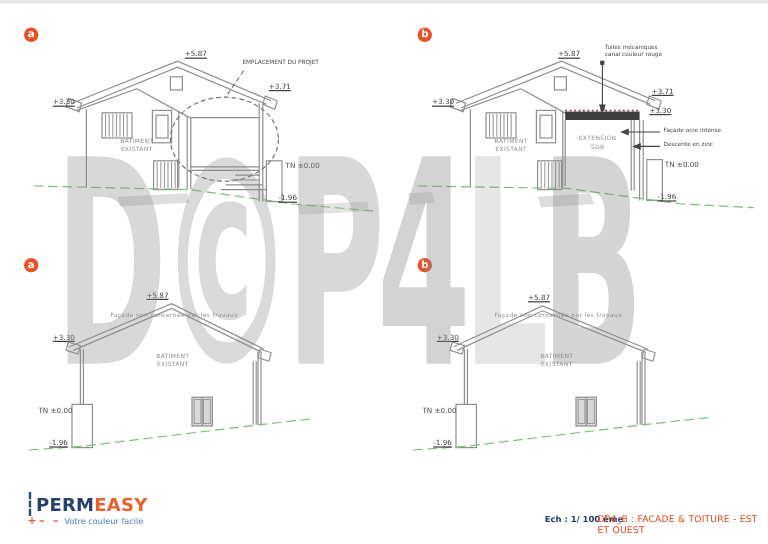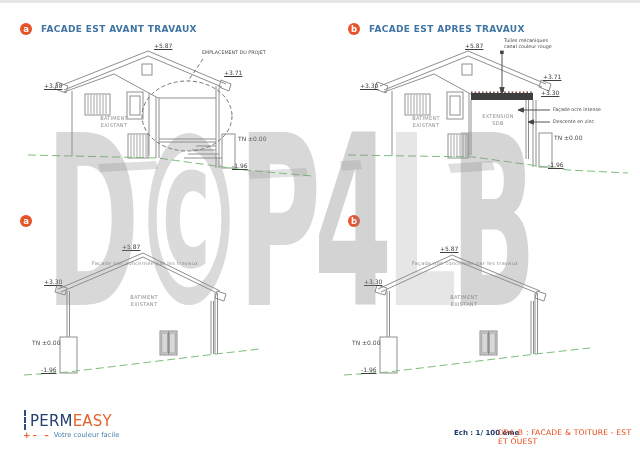--- a/index.html
+++ b/index.html
@@ -26,39 +26,38 @@
   
   .watermark { position:absolute; left:46px; top:104px; z-index:6; pointer-events:none;
                font-weight:bold; font-size:150px; line-height:150px; letter-spacing:-9px;
                transform:scale(0.75,1.58); transform-origin:0 0; color:#8c8c8c; white-space:nowrap; }
   .watermark span { display:inline; }
   .w1{opacity:.34} .w2{opacity:.32} .w3{opacity:.34} .w4{opacity:.38} .w5{opacity:.22} .w6{opacity:.36}
 
   
   .logo { position:absolute; left:20px; top:404px; width:130px; height:42px; }
   .logo-dash { position:absolute; left:4px; top:6px; height:20px; border-left:2.5px dashed #2b4a7e; }
-  .logo-name { position:absolute; left:10px; top:8px; font-size:15px; font-weight:normal; letter-spacing:.2px; }
+  .logo-name { position:absolute; left:10px; top:8px; font-size:15px; font-weight:bold; letter-spacing:.2px; }
   .logo-perm { color:#24406f; } .logo-easy { color:#e8622d; }
   .logo-row { position:absolute; left:3px; top:27px; font-size:6.5px; display:flex; align-items:center; }
   .logo-plus { color:#e8622d; font-weight:bold; font-size:9px; line-height:7px; }
   .logo-dd { color:#e8622d; font-weight:bold; letter-spacing:2px; margin:0 3px 0 2px; font-size:9px; line-height:6px; }
   .logo-tag { color:#4a7fae; font-size:6.8px; }
   .scale-lbl { position:absolute; left:454px; top:429px; font-size:7px; font-weight:bold; color:#1f3a68; }
   .sheet-lbl { position:absolute; left:498px; top:428px; font-size:7.6px; font-weight:normal; color:#e84a1a; letter-spacing:.2px; }
 </style>
 </head>
 <body>
 
 <div id="page">
   <div class="topstrip"></div>
 
   <div class="panel" style="left:20px; top:18px; height:192px;">
     <div class="phead" style="left:0; top:4px;">
       <div class="badge">a</div>
-      <div class="ptitle">FACADE EST AVANT TRAVAUX</div>
     </div>
     <svg class="draw" width="300" height="192" viewBox="0 0 300 192">
       <g stroke="#8f8f8f" stroke-width="1" fill="none">
 
         <path d="M40,68 L128,33 L206,66"></path>
         <path d="M44,72 L128,38 L202,69"></path>
         <path d="M37,64 l11,4 l-2,7 l-11,-4 z"></path>
         <path d="M201,62 l10,4 l-2,7 l-10,-4 z"></path>
 
         <path d="M94,56 L44,74 M94,56 L138,80"></path>
@@ -104,21 +103,20 @@
       <span>BATIMENT</span><br>
       <span>EXISTANT</span>
     </div>
     <div class="lbl" style="left:218px; top:117px;">TN ±0.00</div>
     <div class="lbl elev" style="left:212px; top:144px;">-1.96</div>
   </div>
 
   <div class="panel" style="left:340px; top:18px; height:192px;">
     <div class="phead" style="left:8px; top:4px;">
       <div class="badge">b</div>
-      <div class="ptitle">FACADE EST APRES TRAVAUX</div>
     </div>
     <svg class="draw" width="300" height="192" viewBox="0 0 300 192">
       <g stroke="#8f8f8f" stroke-width="1" fill="none">
         <path d="M40,68 L128,33 L206,66"></path>
         <path d="M44,72 L128,38 L202,69"></path>
         <path d="M37,64 l11,4 l-2,7 l-11,-4 z"></path>
         <path d="M201,62 l10,4 l-2,7 l-10,-4 z"></path>
         <path d="M94,56 L44,74 M94,56 L138,80"></path>
         <path d="M52,73 L52,138 M129,75 L129,138"></path>
         <rect x="122" y="46" width="10" height="11"></rect>

